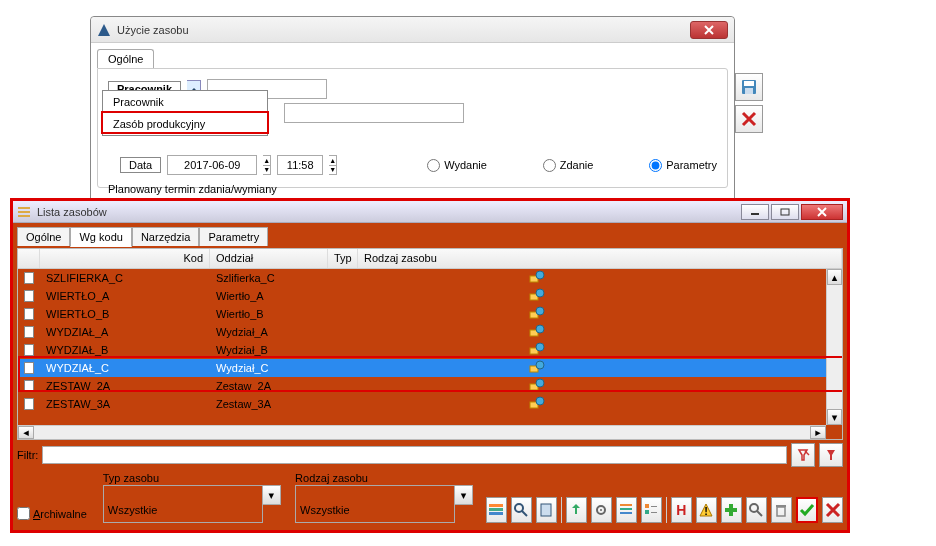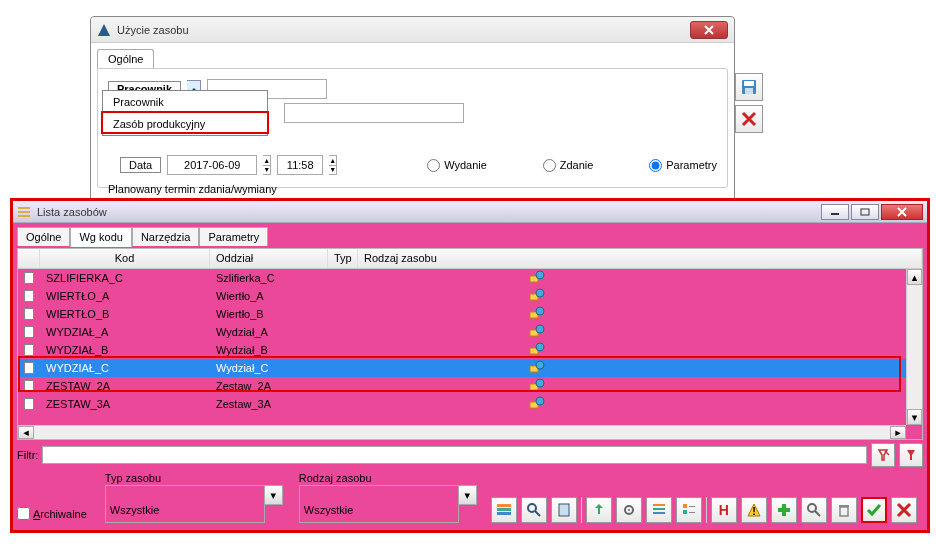--- a/index.html
+++ b/index.html
@@ -26,21 +26,21 @@
     .win1 .panel .spinner div:last-child { border-bottom: none; }
     .win1 .panel .radio { display: flex; align-items: center; gap: 4px; padding-left: 39px; }
     .win1 .panel .radio input { margin: 0; }
     .win1 .panel .sidebuttons { position: absolute; right: -36px; top: 4px; display: flex; flex-direction: column; gap: 4px; }
     .win1 .panel .savebtn, .win1 .panel .cancelbtn { width: 28px; height: 28px; border: 1px solid #999; background: linear-gradient(#fff,#e8e8e8); display: flex; align-items: center; justify-content: center; cursor: pointer; }
     .win1 .dropdown-menu { position: absolute; left: 11px; top: 47px; width: 166px; background: #fff; border: 1px solid #888; z-index: 10; }
     .win1 .dropdown-menu .item { padding: 5px 10px; cursor: pointer; }
     .win1 .highlight-box { position: absolute; border: 2px solid #d00; pointer-events: none; z-index: 20; }
 
     
-    .win2 { position: absolute; left: 10px; top: 198px; width: 920px; height: 335px; border: 3px solid #d00; background: #ec4899; }
+    .win2 { position: absolute; left: 10px; top: 198px; width: 840px; height: 335px; border: 3px solid #d00; background: #c2410c; }
     .win2 .titlebar { height: 22px; background: linear-gradient(#eef,#ccd); border-bottom: 1px solid #aab; display: flex; align-items: center; padding: 0 4px; }
     .win2 .titlebar .appicon { width: 14px; height: 14px; margin-right: 6px; color: #c90; }
     .win2 .titlebar .title { flex: 1; color: #333; }
     .win2 .titlebar .winbtn { width: 28px; height: 16px; border: 1px solid #889; background: linear-gradient(#fff,#dde); margin-left: 2px; display: flex; align-items: center; justify-content: center; font-size: 9px; cursor: pointer; }
     .win2 .titlebar .closebtn { width: 42px; height: 16px; background: linear-gradient(#e77,#c33); border: 1px solid #a22; margin-left: 2px; display: flex; align-items: center; justify-content: center; color: #fff; font-weight: bold; cursor: pointer; }
     .win2 .body { padding: 4px; }
     .win2 .tabstrip { display: flex; gap: 0; margin-bottom: 2px; }
     .win2 .tab { border: 1px solid #aaa; border-bottom: none; padding: 3px 8px; background: #f4f4f4; cursor: pointer; }
     .win2 .tab.active { background: #fff; border-bottom: 1px solid #fff; margin-bottom: -1px; }
     .win2 .grid { border: 1px solid #bbb; height: 192px; position: relative; overflow: hidden; }
@@ -195,21 +195,21 @@
   <div class="body">
     <div class="tabstrip">
       <div class="tab">Ogólne</div>
       <div class="tab active">Wg kodu</div>
       <div class="tab">Narzędzia</div>
       <div class="tab">Parametry</div>
     </div>
     <div class="grid">
       <div class="header-row">
         <div class="hcell cbcell"></div>
-        <div class="hcell col-kod" style="text-align:center">Kod</div>
+        <div class="hcell col-kod" style="text-align:right">Kod</div>
         <div class="hcell col-oddzial">Oddział</div>
         <div class="hcell col-typ">Typ</div>
         <div class="hcell col-rodzaj">Rodzaj zasobu</div>
       </div>
       <div id="grid-rows">
           <div class="datarow">
             <div class="cell cbcell">
               <div class="cb"></div>
             </div>
             <div class="cell col-kod">SZLIFIERKA_C</div>

